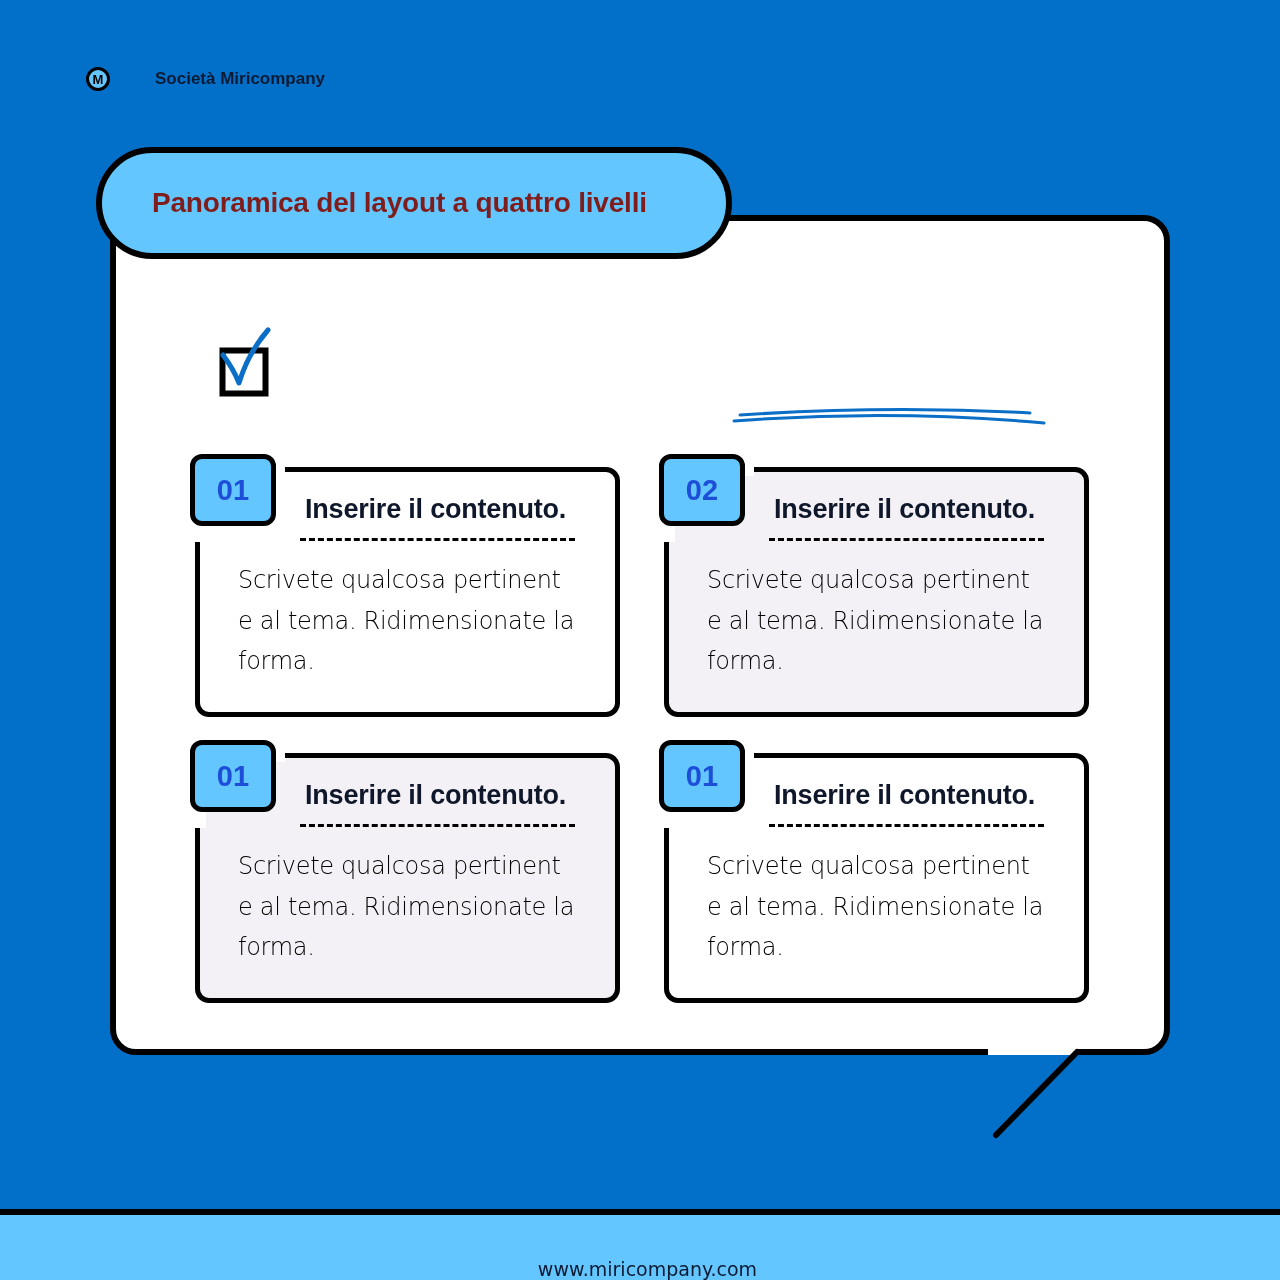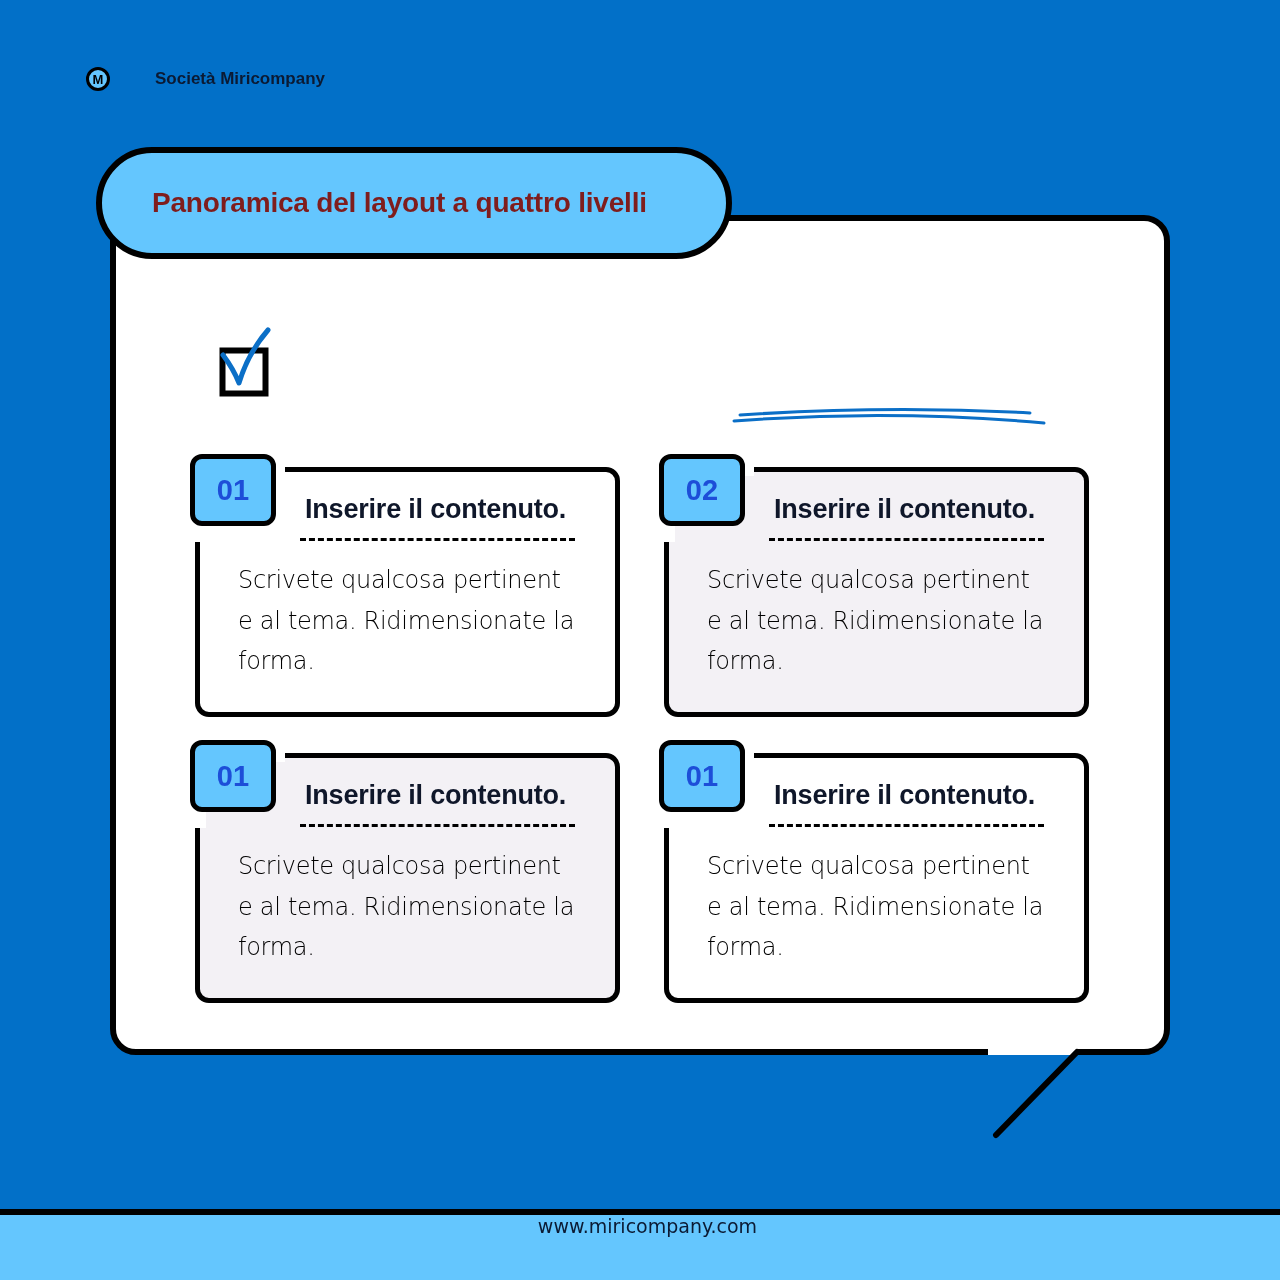--- a/index.html
+++ b/index.html
@@ -68,21 +68,21 @@
       position: absolute; left: 110px; top: 76px; width: 275px; border-top: 3px dashed #000;
     }
     .card-body {
       position: absolute; left: 48px; top: 98px; width: 340px; font-size: 24px; line-height: 40.5px;
       color: #000; font-family: "DejaVu Sans", sans-serif; font-weight: 300; letter-spacing: -0.3px;
     }
 
     .footer {
       position: absolute; left: 0; top: 1209px; width: 1280px; height: 71px;
       background: #64c6fe; border-top: 6px solid #000; box-sizing: border-box;
-      display: flex; align-items: flex-start; justify-content: center; padding-left: 15px;
+      display: flex; align-items: flex-end; justify-content: center; padding-left: 15px;
     }
     .footer-url { font-size: 19px; color: #0b1a33; font-family: "DejaVu Sans", sans-serif; }
   </style>
 </head>
 <body>
 
 <div class="brand">
   <div class="brand-logo">M</div>
   <div class="brand-name">Società Miricompany</div>
 </div>

